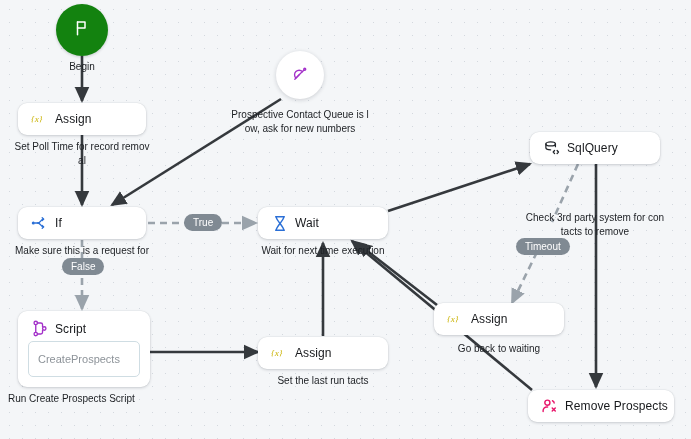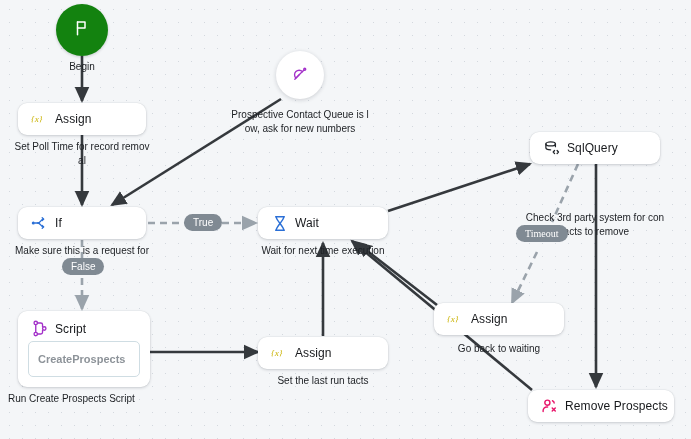--- a/index.html
+++ b/index.html
@@ -206,21 +206,21 @@
     </span>
     <span class="nlabel">If</span>
   </div>
   <div class="caption" style="left:-2px; top:244px; width:168px;">Make sure this is a request for
 contacts</div>
 
   <div class="badge" style="left:184px; top:214px;">True</div>
 
   <div class="badge" style="left:62px; top:258px;">False</div>
 
-  <div class="badge" style="left:516px; top:225px;font-family:Liberation Serif, serif;">Timeout</div>
+  <div class="badge" style="left:516px; top:238px;">Timeout</div>
 
   <div class="node" style="left:258px; top:207px; width:130px; height:32px;">
     <span class="nicon">
       <svg width="14" height="17" viewBox="0 0 16 20" fill="none" stroke="#2a6fd6" stroke-width="1.7" stroke-linecap="round" stroke-linejoin="round">
         <path d="M3 2h10"></path>
         <path d="M3 18h10"></path>
         <path d="M3.6 2.4c0 4 8.8 11.2 8.8 15.2"></path>
         <path d="M12.4 2.4c0 4-8.8 11.2-8.8 15.2"></path>
       </svg>
     </span>
@@ -251,21 +251,21 @@
           <circle cx="4" cy="16.5" r="2"></circle>
           <circle cx="14" cy="10" r="2"></circle>
           <path d="M4 5.5v9"></path>
           <path d="M6 3.5h4a2 2 0 0 1 2 2v2.5"></path>
           <path d="M6 16.5h4a2 2 0 0 0 2-2V12"></path>
         </svg>
       </span>
       <span class="nlabel">Script</span>
     </div>
   </div>
-  <div class="subfield" style="left:28px; top:341px; width:112px; height:36px;font-weight:bold;">
+  <div class="subfield" style="left:28px; top:341px; width:112px; height:36px;">
     <span>CreateProspects</span>
   </div>
   <div class="caption" style="left:-2px; top:392px; width:172px; text-align:left; padding-left:10px;">Run Create Prospects Script</div>
 
   <div class="node" style="left:258px; top:337px; width:130px; height:32px;">
     <span class="nicon">
       <svg width="18" height="14" viewBox="0 0 26 18" fill="none">
         <text x="0" y="13.5" font-family="Liberation Serif, serif" font-size="14" font-style="italic" fill="#c9b202">{x}</text>
       </svg>
     </span>

